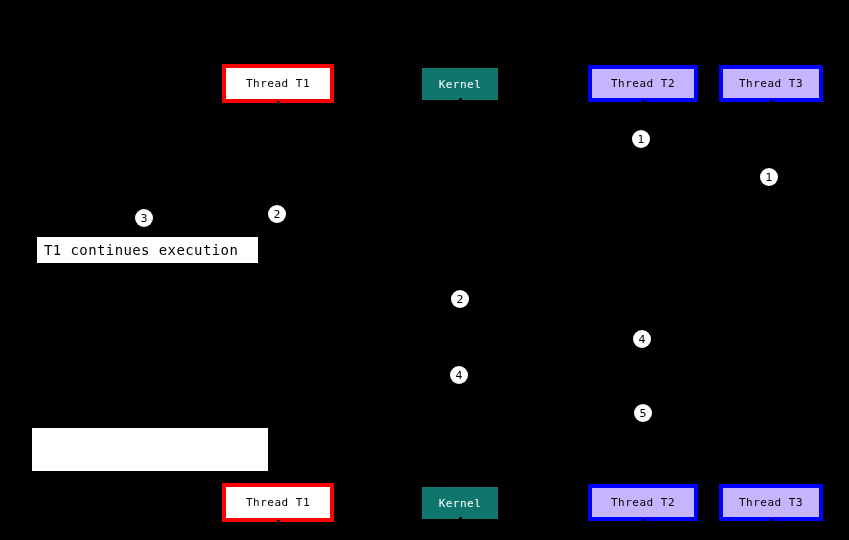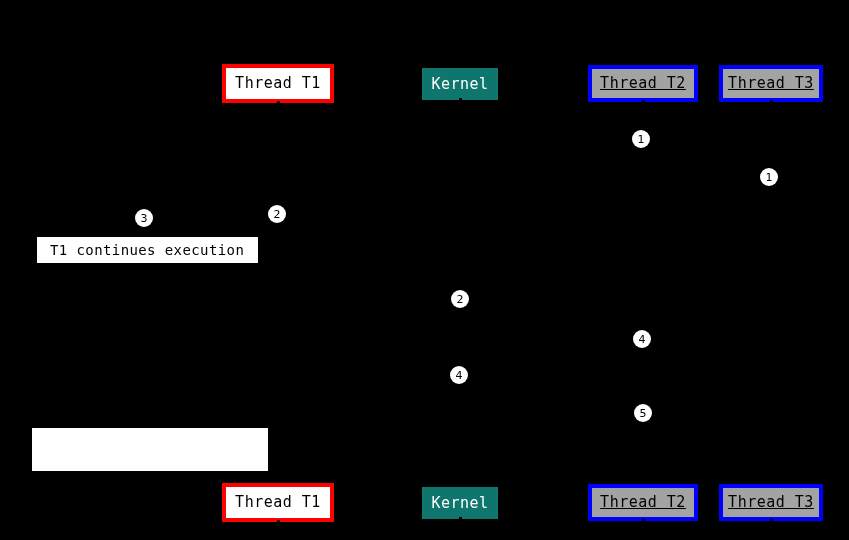--- a/index.html
+++ b/index.html
@@ -18,35 +18,34 @@
     overflow: hidden;
   }
   
   .participant {
     position: absolute;
     box-sizing: border-box;
     display: flex;
     align-items: center;
     justify-content: center;
     font-family: "DejaVu Sans Mono", monospace;
-    font-size: 15px;
+    font-size: 11px;
     letter-spacing: 0.5px;
     line-height: 1;
     white-space: nowrap;
   }
   .participant.outline-red {
     background: #ffffff;
     border: 4px solid #ff0000;
     color: #000000;
   }
   .participant.outline-blue {
-    background: #a3a3a3;
+    background: #c4b5fd;
     border: 4px solid #0000ff;
     color: #000000;
-    text-decoration: underline;
   }
   .participant.filled-blue {
     background: #0f766e;
     border: 0;
     color: #ffffff;
   }
   
   .notch {
     position: absolute;
     width: 3px;
@@ -64,21 +63,21 @@
     position: absolute;
     box-sizing: border-box;
     background: #ffffff;
     border: 1px solid #ffffff;
     color: #000000;
     font-family: "DejaVu Sans Mono", monospace;
     font-size: 14px;
     line-height: 1;
     display: flex;
     align-items: center;
-    padding-left: 12px;
+    padding-left: 6px;
     white-space: nowrap;
     letter-spacing: 0.4px;
   }
   .note.blank {
     padding-left: 0;
   }
   
   .step {
     position: absolute;
     box-sizing: border-box;

